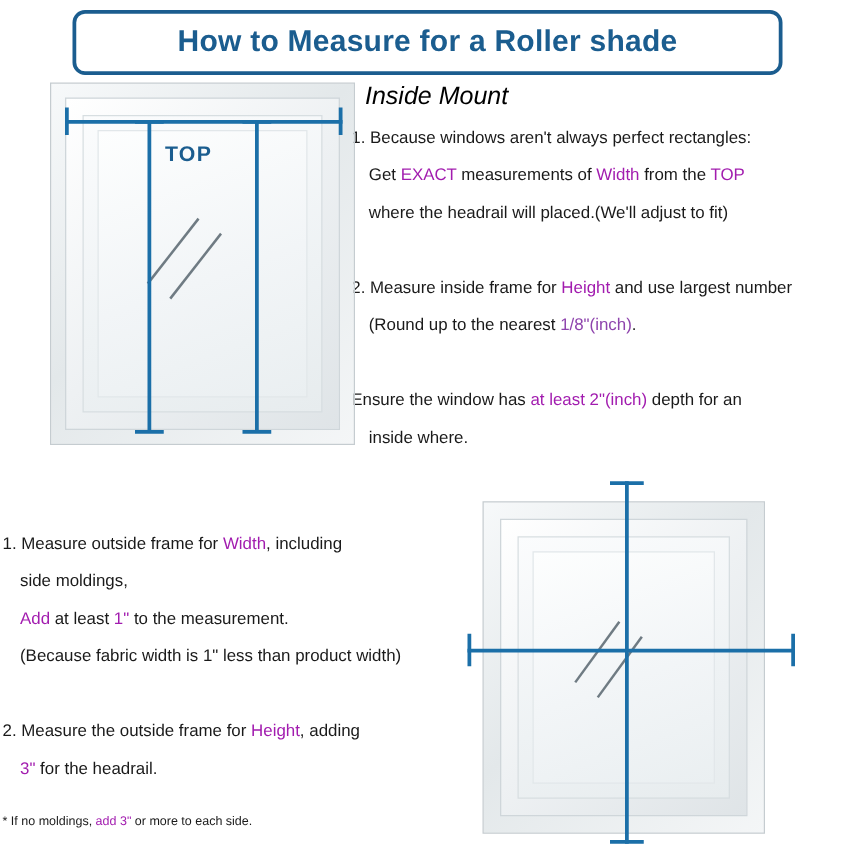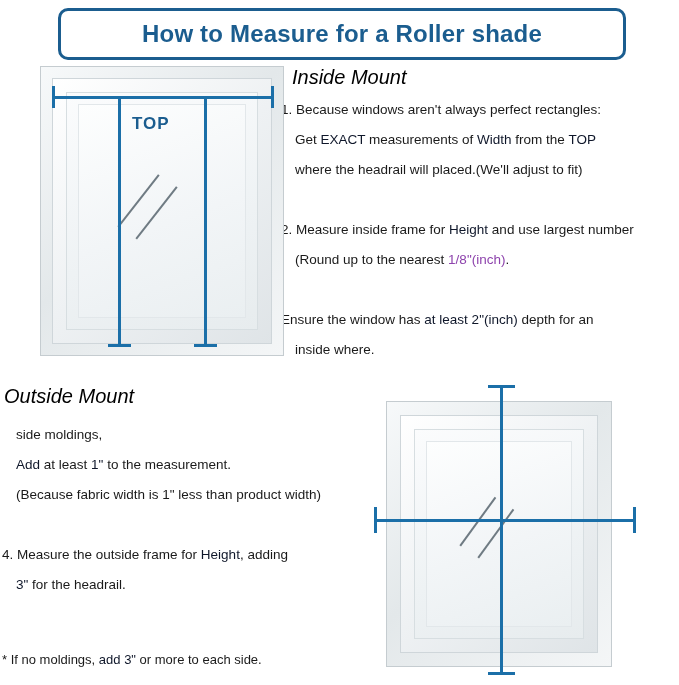--- a/index.html
+++ b/index.html
@@ -56,30 +56,30 @@
 
   
   .tblock {
     position: absolute;
     font-size: 13.5px;
     line-height: 30px;
     color: #1a1a1a;
   }
   .tblock .ln { white-space: nowrap; }
   .ind1 { padding-left: 14px; }
-  .hl-pink { color: #0f172a; }
+  .hl-pink { color: #a21caf; }
   .hl-purple { color: #8e44ad; }
 
   #inside-text { left: 281px; top: 95px; width: 386px; }
   #outside-text { left: 2px; top: 420px; width: 330px; }
   #footnote {
     position: absolute;
     left: 2px;
     top: 652px;
-    font-size: 13px;
+    font-size: 10px;
     white-space: nowrap;
   }
 
   
   .window-wrap { position: absolute; }
   #window-inside { left: 8px; top: 56px; width: 276px; height: 300px; }
   #window-outside { left: 360px; top: 385px; width: 290px; height: 290px; }
 
   .win-outer {
     position: absolute;
@@ -138,28 +138,28 @@
       <div class="ln ind1"><span>Get </span><span class="hl-pink">EXACT</span><span> measurements of </span><span class="hl-pink">Width</span><span> from the </span><span class="hl-pink">TOP</span></div>
       <div class="ln ind1"><span>where the headrail will placed.(We'll adjust to fit)</span></div>
       <div class="ln">&nbsp;</div>
       <div class="ln"><span>2. Measure inside frame for </span><span class="hl-pink">Height</span><span> and use largest number</span></div>
       <div class="ln ind1"><span>(Round up to the nearest </span><span class="hl-purple">1/8"(inch)</span><span>.</span></div>
       <div class="ln">&nbsp;</div>
       <div class="ln"><span>Ensure the window has </span><span class="hl-pink">at least 2"(inch)</span><span> depth for an</span></div>
       <div class="ln ind1"><span>inside where.</span></div>
     </div>
 
-  <div class="section-heading" id="outside-heading">Outside Mount</div>
 
   <div class="tblock" id="outside-text">
+      <div class="ln"><span>1. Measure outside frame for </span><span class="hl-pink">Width</span><span>, including</span></div>
       <div class="ln ind1"><span>side moldings,</span></div>
       <div class="ln ind1"><span class="hl-pink">Add</span><span> at least </span><span class="hl-pink">1"</span><span> to the measurement.</span></div>
       <div class="ln ind1"><span>(Because fabric width is 1" less than product width)</span></div>
       <div class="ln">&nbsp;</div>
-      <div class="ln"><span>4. Measure the outside frame for </span><span class="hl-pink">Height</span><span>, adding</span></div>
+      <div class="ln"><span>2. Measure the outside frame for </span><span class="hl-pink">Height</span><span>, adding</span></div>
       <div class="ln ind1"><span class="hl-pink">3"</span><span> for the headrail.</span></div>
     </div>
 
   <div id="footnote"><span>* If no moldings, </span><span class="hl-pink">add 3"</span><span> or more to each side.</span></div>
 
   <div class="window-wrap" id="window-inside">
 
     <div class="win-outer" style="left:32px; top:10px; width:244px; height:290px;"></div>
 
     <div class="win-mid" style="left:44px; top:22px; width:220px; height:266px;"></div>

